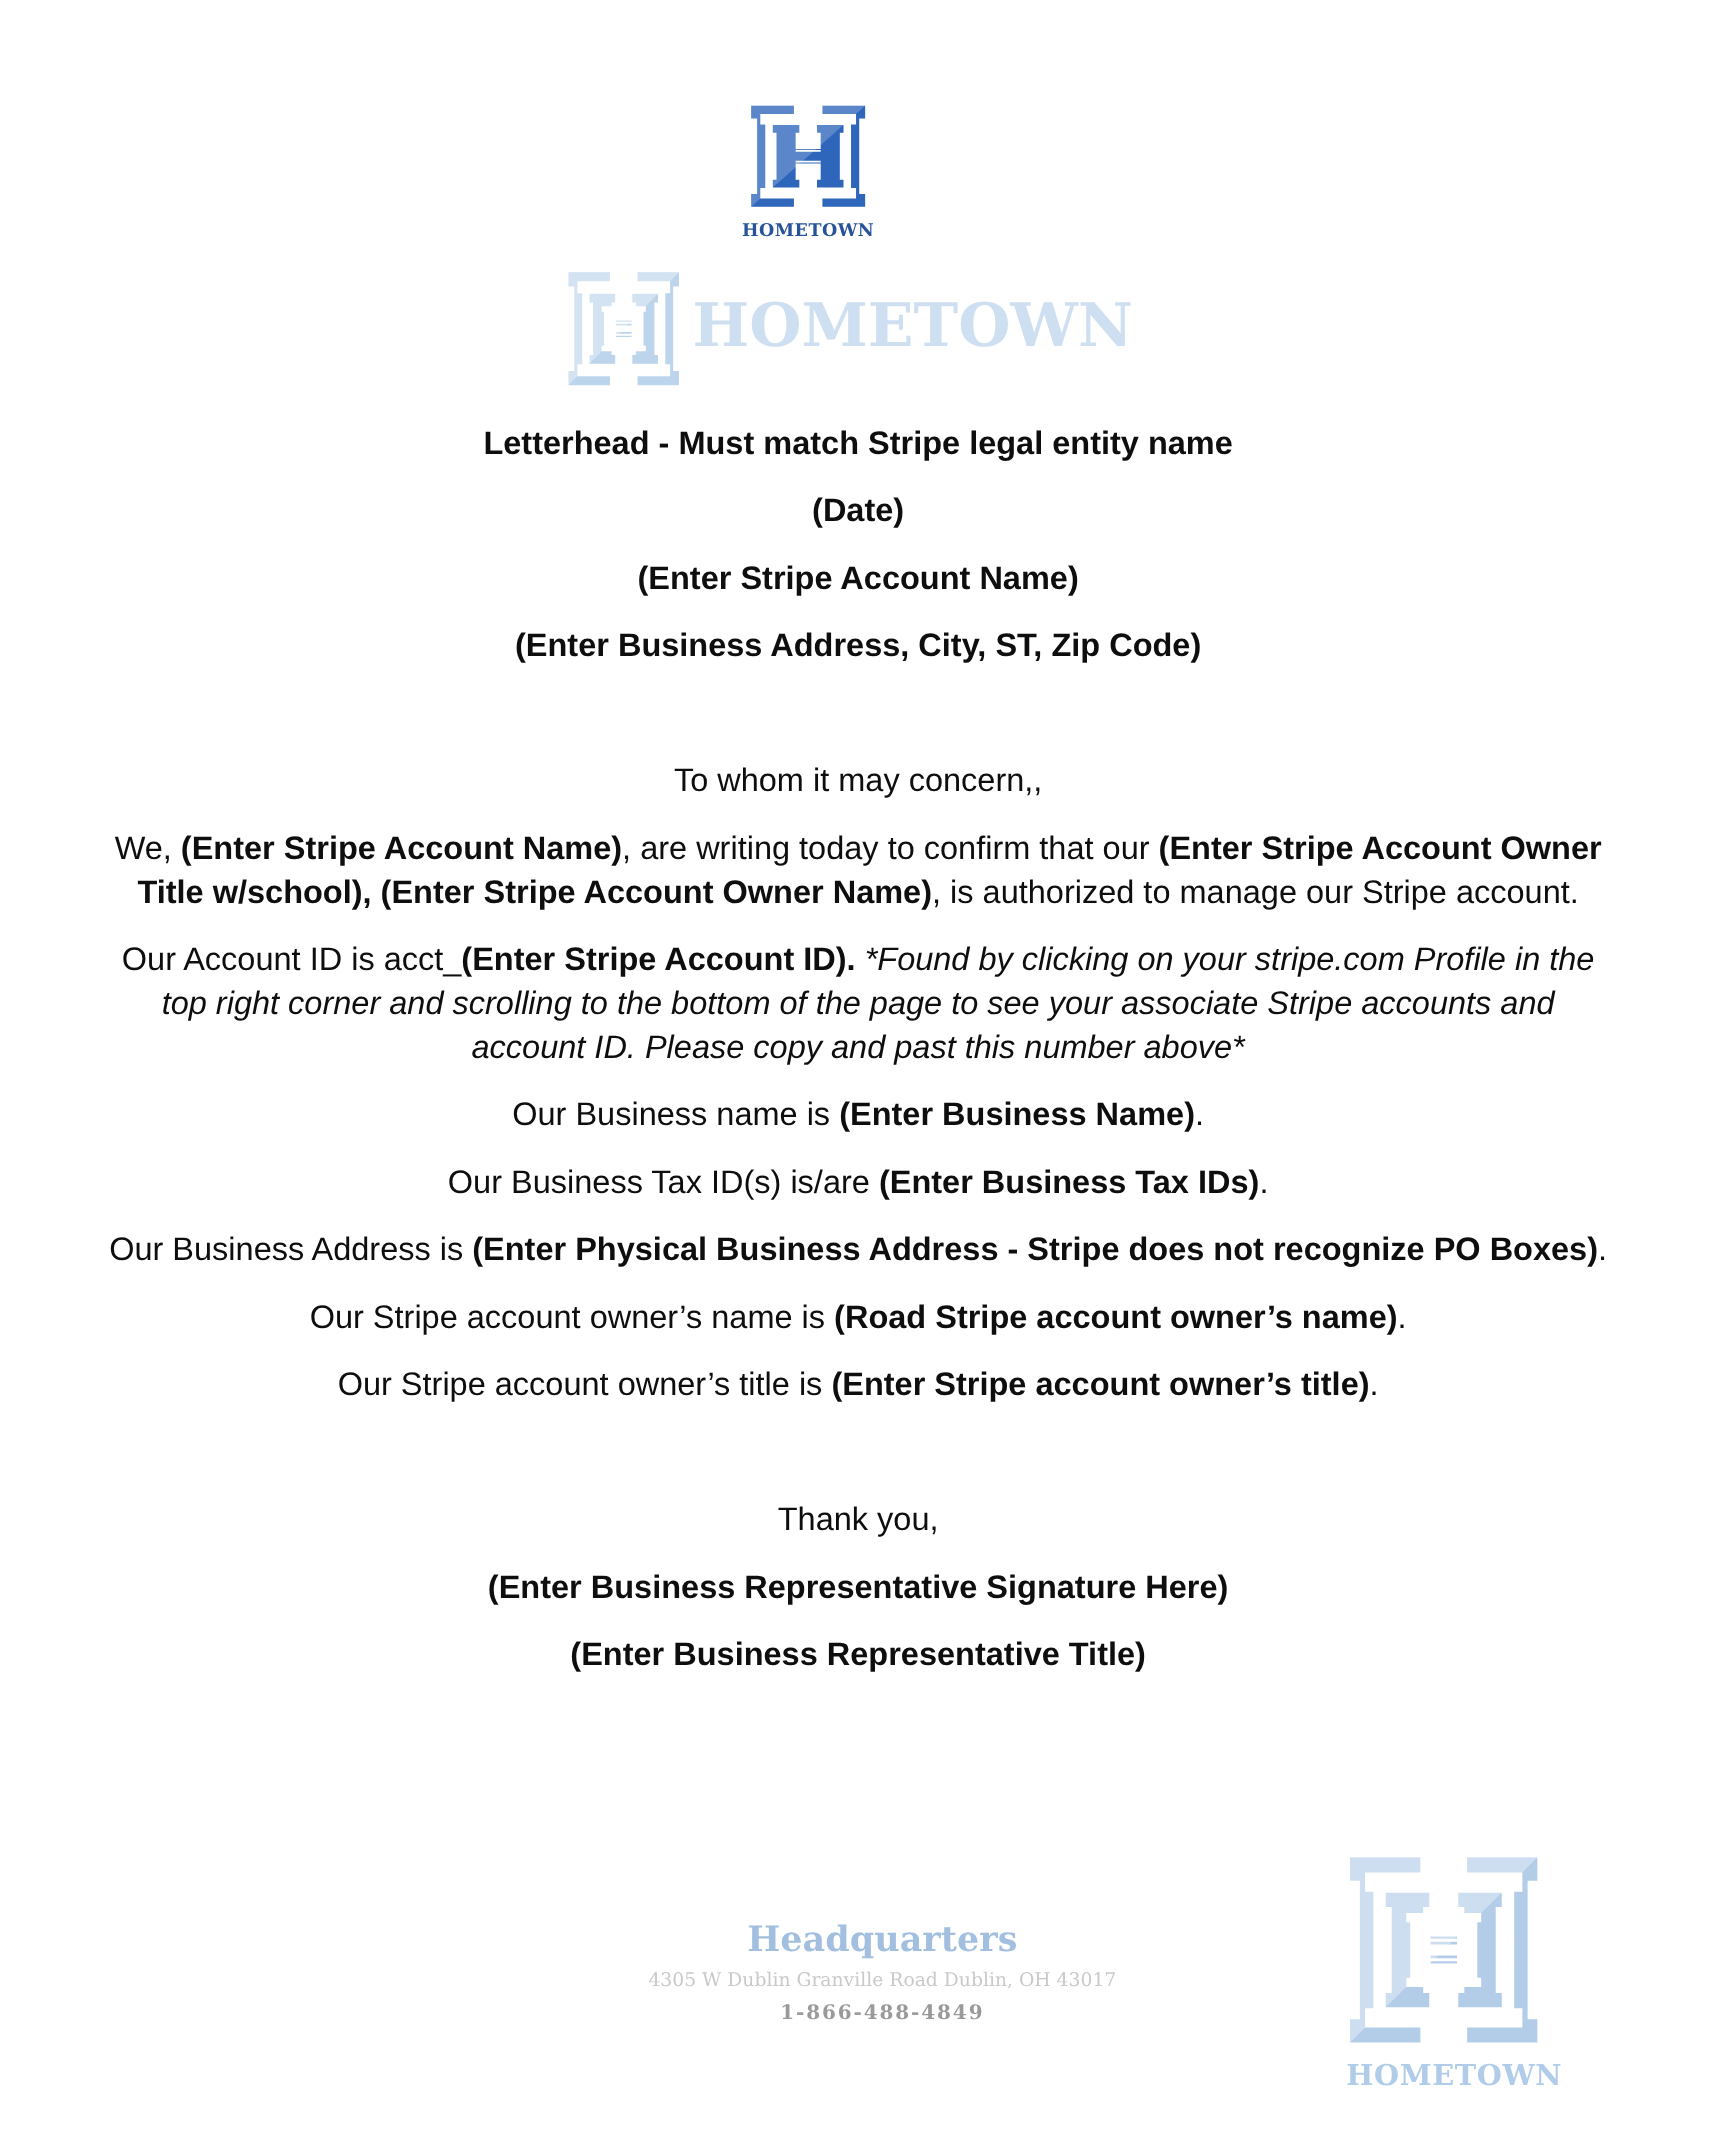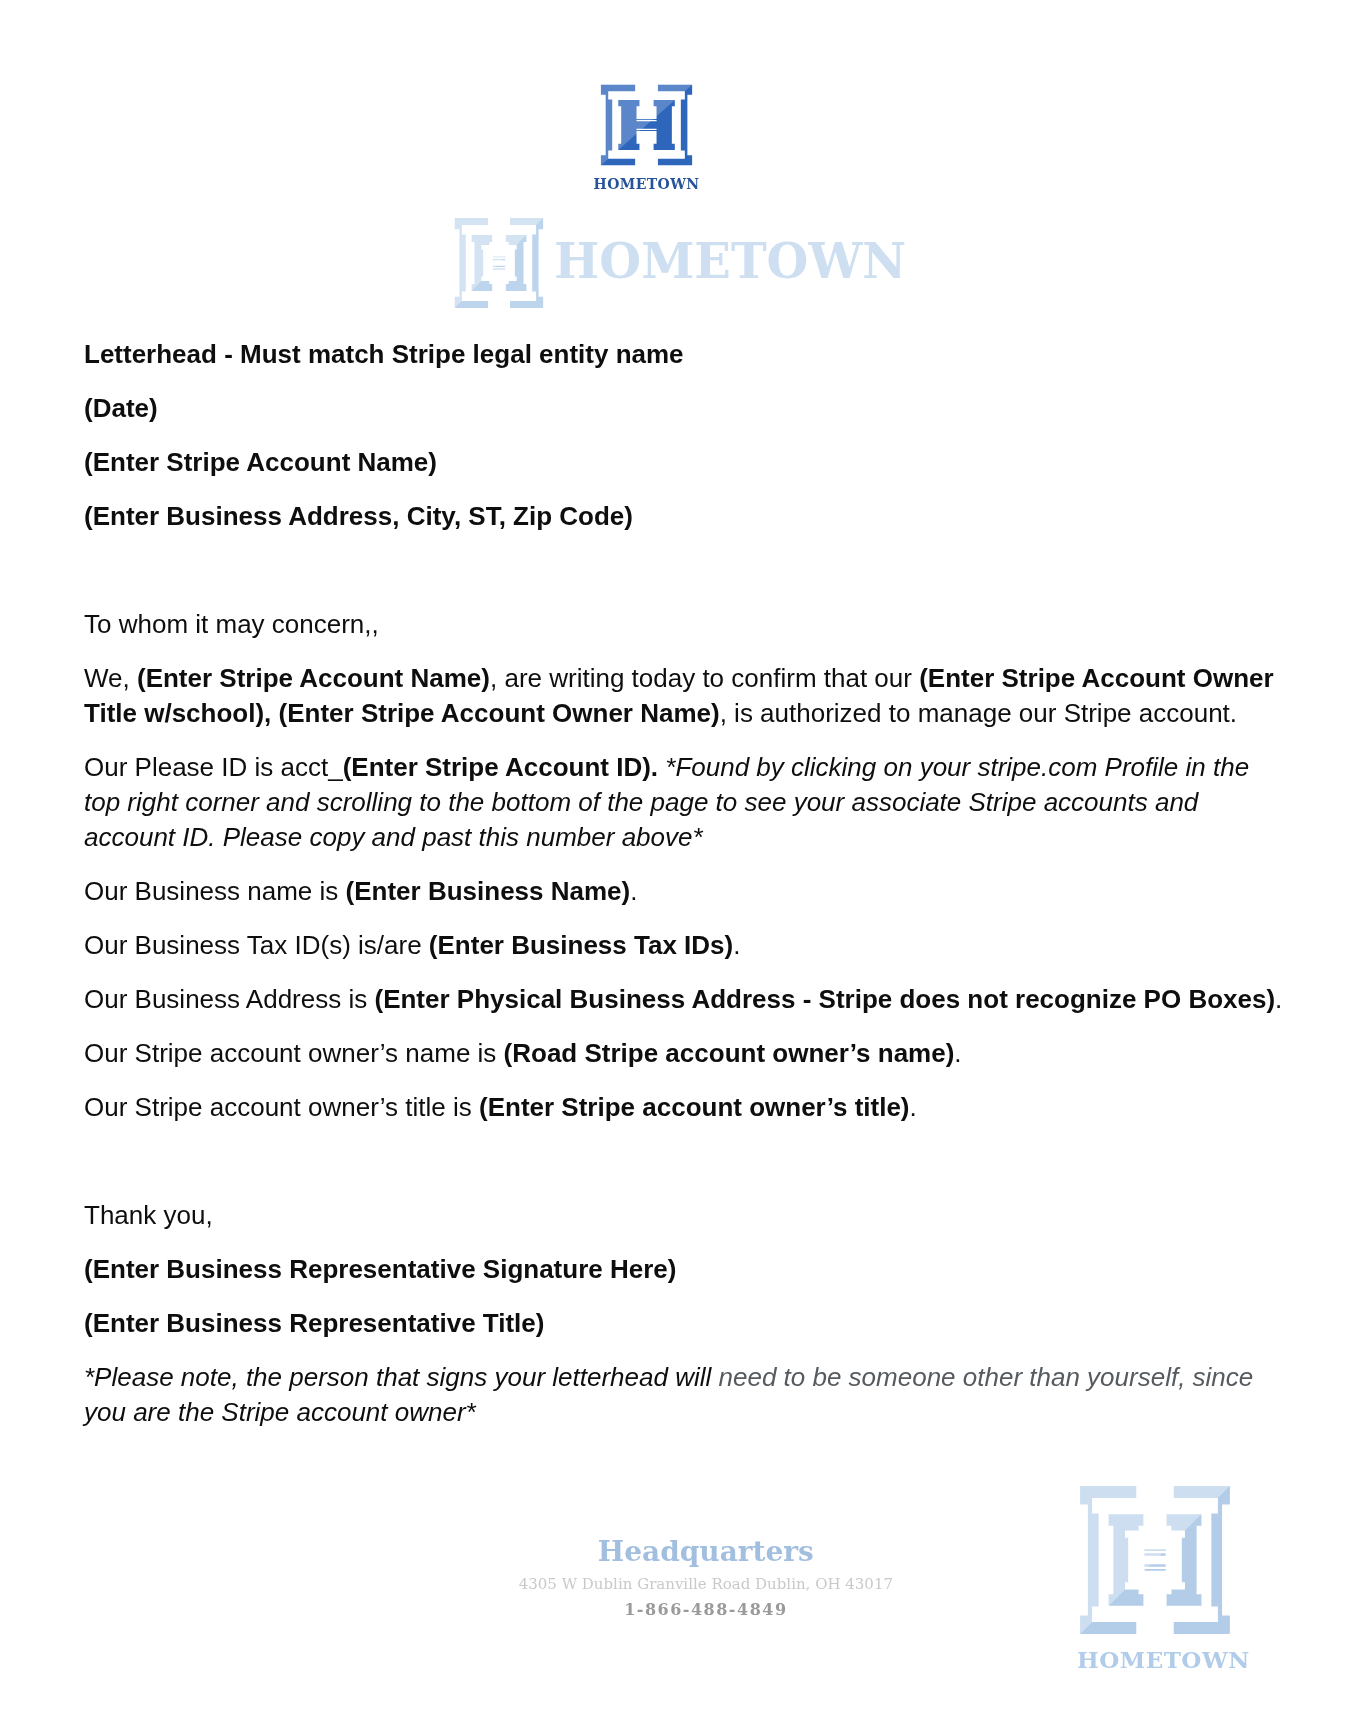--- a/index.html
+++ b/index.html
@@ -55,21 +55,21 @@
     font-weight:bold;
     font-size:23px;
     letter-spacing:0.5px;
     color:#b0cce9;
     white-space:nowrap;
   }
 
   
   .content{
     position:absolute;left:84px;top:337px;width:1205px;
-    font-size:26px;line-height:35px;z-index:2;
+    font-size:26px;line-height:35px;z-index:2;text-align:center;
   }
   .content p{margin:0 0 19px 0;}
   .b{font-weight:bold;}
   .i{font-style:italic;}
   .gray{color:#565b60;}
   .gap{height:35px;margin-bottom:19px;}
 
   
   .footer-block{
     position:absolute;top:1537px;right:400px;
@@ -141,40 +141,39 @@
     <p class="b">(Date)</p>
     <p class="b">(Enter Stripe Account Name)</p>
     <p class="b">(Enter Business Address, City, ST, Zip Code)</p>
 
     <div class="gap"></div>
 
     <p>To whom it may concern,,</p>
 
     <p><span>We, </span><span class="b">(Enter Stripe Account Name)</span><span>, are writing today to confirm that our </span><span class="b">(Enter Stripe Account Owner Title w/school), (Enter Stripe Account Owner Name)</span><span>, is authorized to manage our Stripe account.</span></p>
 
-    <p><span>Our Please ID is acct_</span><span class="b">(Enter Stripe Account ID).</span><span> </span><span class="i">*Found by clicking on your stripe.com Profile in the top right corner and scrolling to the bottom of the page to see your associate Stripe accounts and account ID. Please copy and past this number above*</span></p>
+    <p><span>Our Account ID is acct_</span><span class="b">(Enter Stripe Account ID).</span><span> </span><span class="i">*Found by clicking on your stripe.com Profile in the top right corner and scrolling to the bottom of the page to see your associate Stripe accounts and account ID. Please copy and past this number above*</span></p>
 
     <p><span>Our Business name is </span><span class="b">(Enter Business Name)</span><span>.</span></p>
 
 
     <p><span>Our Business Tax ID(s) is/are </span><span class="b">(Enter Business Tax IDs)</span><span>.</span></p>
 
     <p><span>Our Business Address is </span><span class="b">(Enter Physical Business Address - Stripe does not recognize PO Boxes)</span><span>.</span></p>
 
     <p><span>Our Stripe account owner’s name is </span><span class="b">(Road Stripe account owner’s name)</span><span>.</span></p>
 
     <p><span>Our Stripe account owner’s title is </span><span class="b">(Enter Stripe account owner’s title)</span><span>.</span></p>
 
     <div class="gap"></div>
 
     <p>Thank you,</p>
     <p class="b">(Enter Business Representative Signature Here)</p>
     <p class="b">(Enter Business Representative Title)</p>
 
-    <p class="i"><span>*Please note, the person that signs your letterhead will </span><span class="gray">need to be someone other than yourself, since </span><span>you are the Stripe account owner*</span></p>
   </main>
 
   <div class="footer-block">
     <div class="footer-title">Headquarters</div>
     <div class="footer-address">4305 W Dublin Granville Road Dublin, OH 43017</div>
     <div class="footer-phone">1-866-488-4849</div>
   </div>
 
 </div>
 

